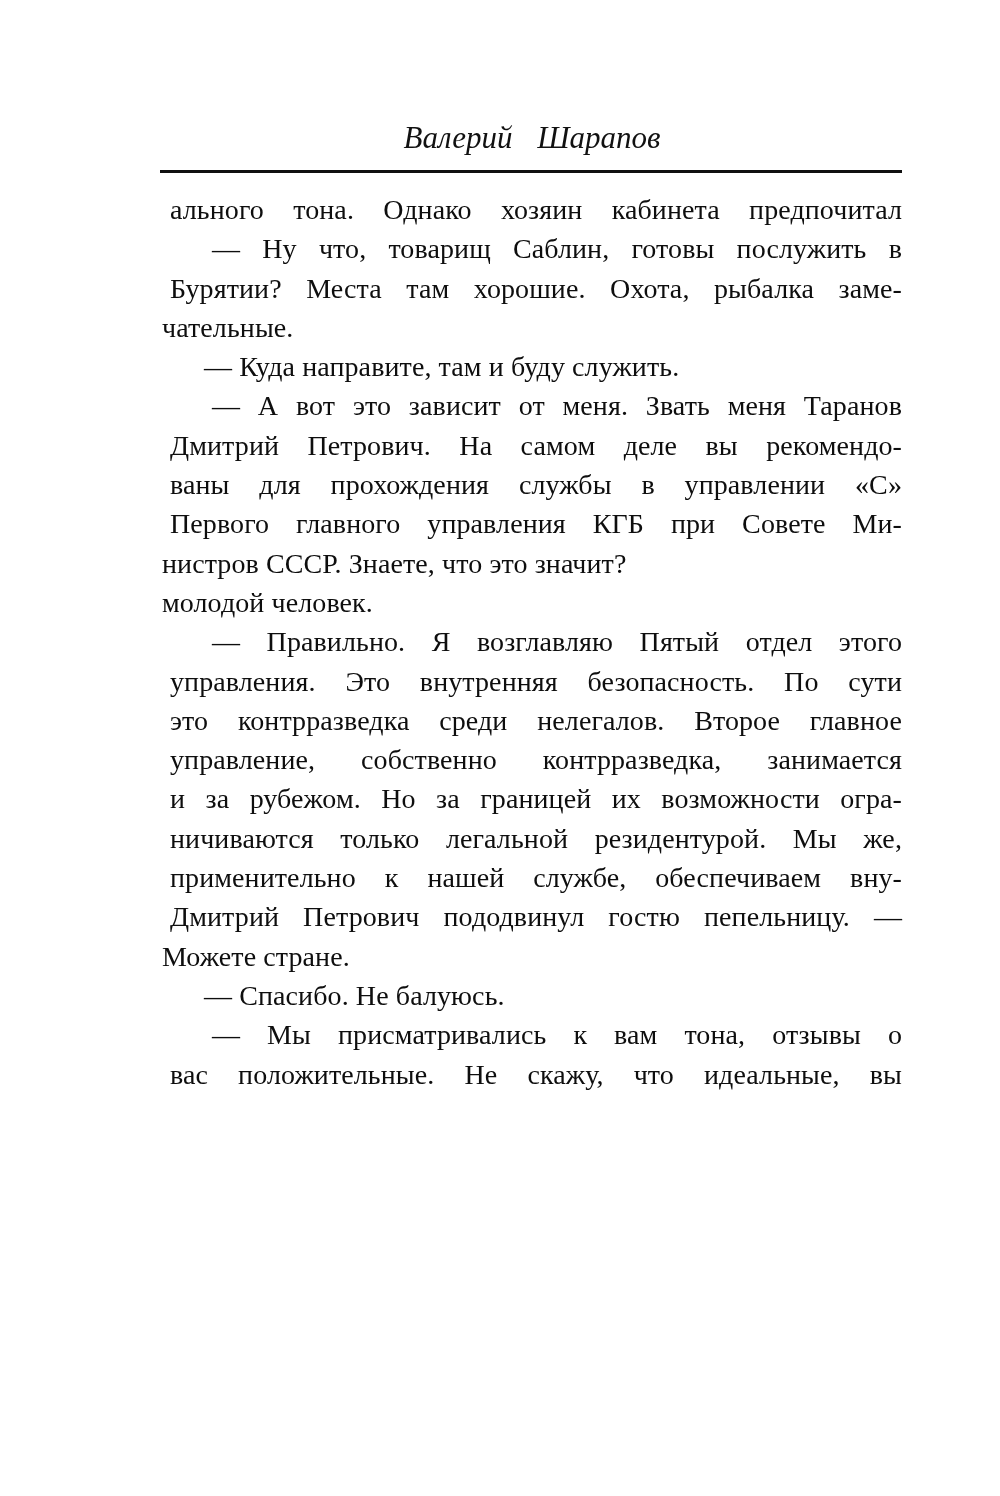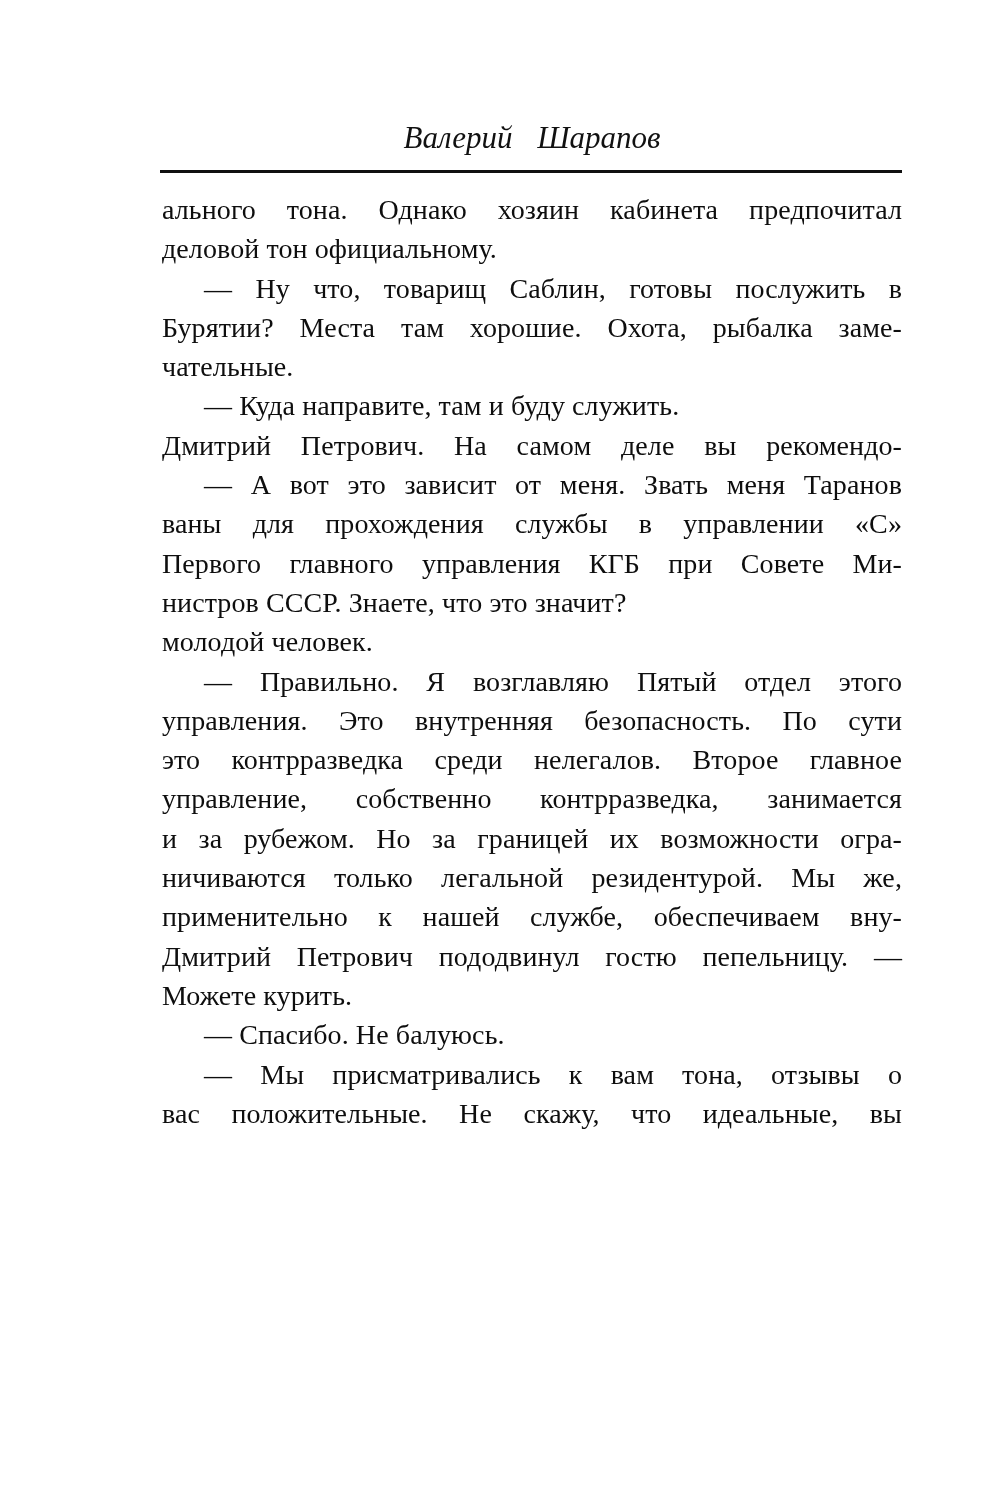--- a/index.html
+++ b/index.html
@@ -50,20 +50,21 @@
     padding: 0;
   }
   .line {
     display: block;
     text-align: left;
     white-space: normal;
   }
   .line.j {
     text-align: justify;
     text-align-last: justify;
+    margin-left: 8px;
   }
   .line.ind {
     text-indent: 42px;
   }
   .page-number {
     position: absolute;
     top: 1334px;
     left: 162px;
     width: 740px;
     text-align: center;
@@ -78,55 +79,54 @@
 <div class="page">
 
   <div class="running-head">Валерий Шарапов</div>
 
   <div class="header-rule"></div>
 
   <main class="text-block">
 
     <p>
       <span class="line j">ального тона. Однако хозяин кабинета предпочитал</span>
-      <span class="line">деловой тон официальному.</span>
     </p>
 
     <p>
       <span class="line j ind">— Ну что, товарищ Саблин, готовы послужить в</span>
       <span class="line j">Бурятии? Места там хорошие. Охота, рыбалка заме-</span>
       <span class="line">чательные.</span>
     </p>
 
     <p>
       <span class="line ind">— Куда направите, там и буду служить.</span>
     </p>
 
     <p>
+      <span class="line j ind">— А вот это зависит от меня. Звать меня Таранов</span>
       <span class="line j">Дмитрий Петрович. На самом деле вы рекомендо-</span>
-      <span class="line j ind">— А вот это зависит от меня. Звать меня Таранов</span>
       <span class="line j">ваны для прохождения службы в управлении «С»</span>
       <span class="line j">Первого главного управления КГБ при Совете Ми-</span>
       <span class="line">нистров СССР. Знаете, что это значит?</span>
     </p>
 
     <p>
       <span class="line">молодой человек.</span>
     </p>
 
     <p>
       <span class="line j ind">— Правильно. Я возглавляю Пятый отдел этого</span>
       <span class="line j">управления. Это внутренняя безопасность. По сути</span>
       <span class="line j">это контрразведка среди нелегалов. Второе главное</span>
       <span class="line j">управление, собственно контрразведка, занимается</span>
       <span class="line j">и за рубежом. Но за границей их возможности огра-</span>
       <span class="line j">ничиваются только легальной резидентурой. Мы же,</span>
       <span class="line j">применительно к нашей службе, обеспечиваем вну-</span>
       <span class="line j">Дмитрий Петрович пододвинул гостю пепельницу. —</span>
-      <span class="line">Можете курить.</span>
+      <span class="line">Можете стране.</span>
     </p>
 
     <p>
       <span class="line ind">— Спасибо. Не балуюсь.</span>
     </p>
 
     <p>
       <span class="line j ind">— Мы присматривались к вам тона, отзывы о</span>
       <span class="line j">вас положительные. Не скажу, что идеальные, вы</span>
     </p>

